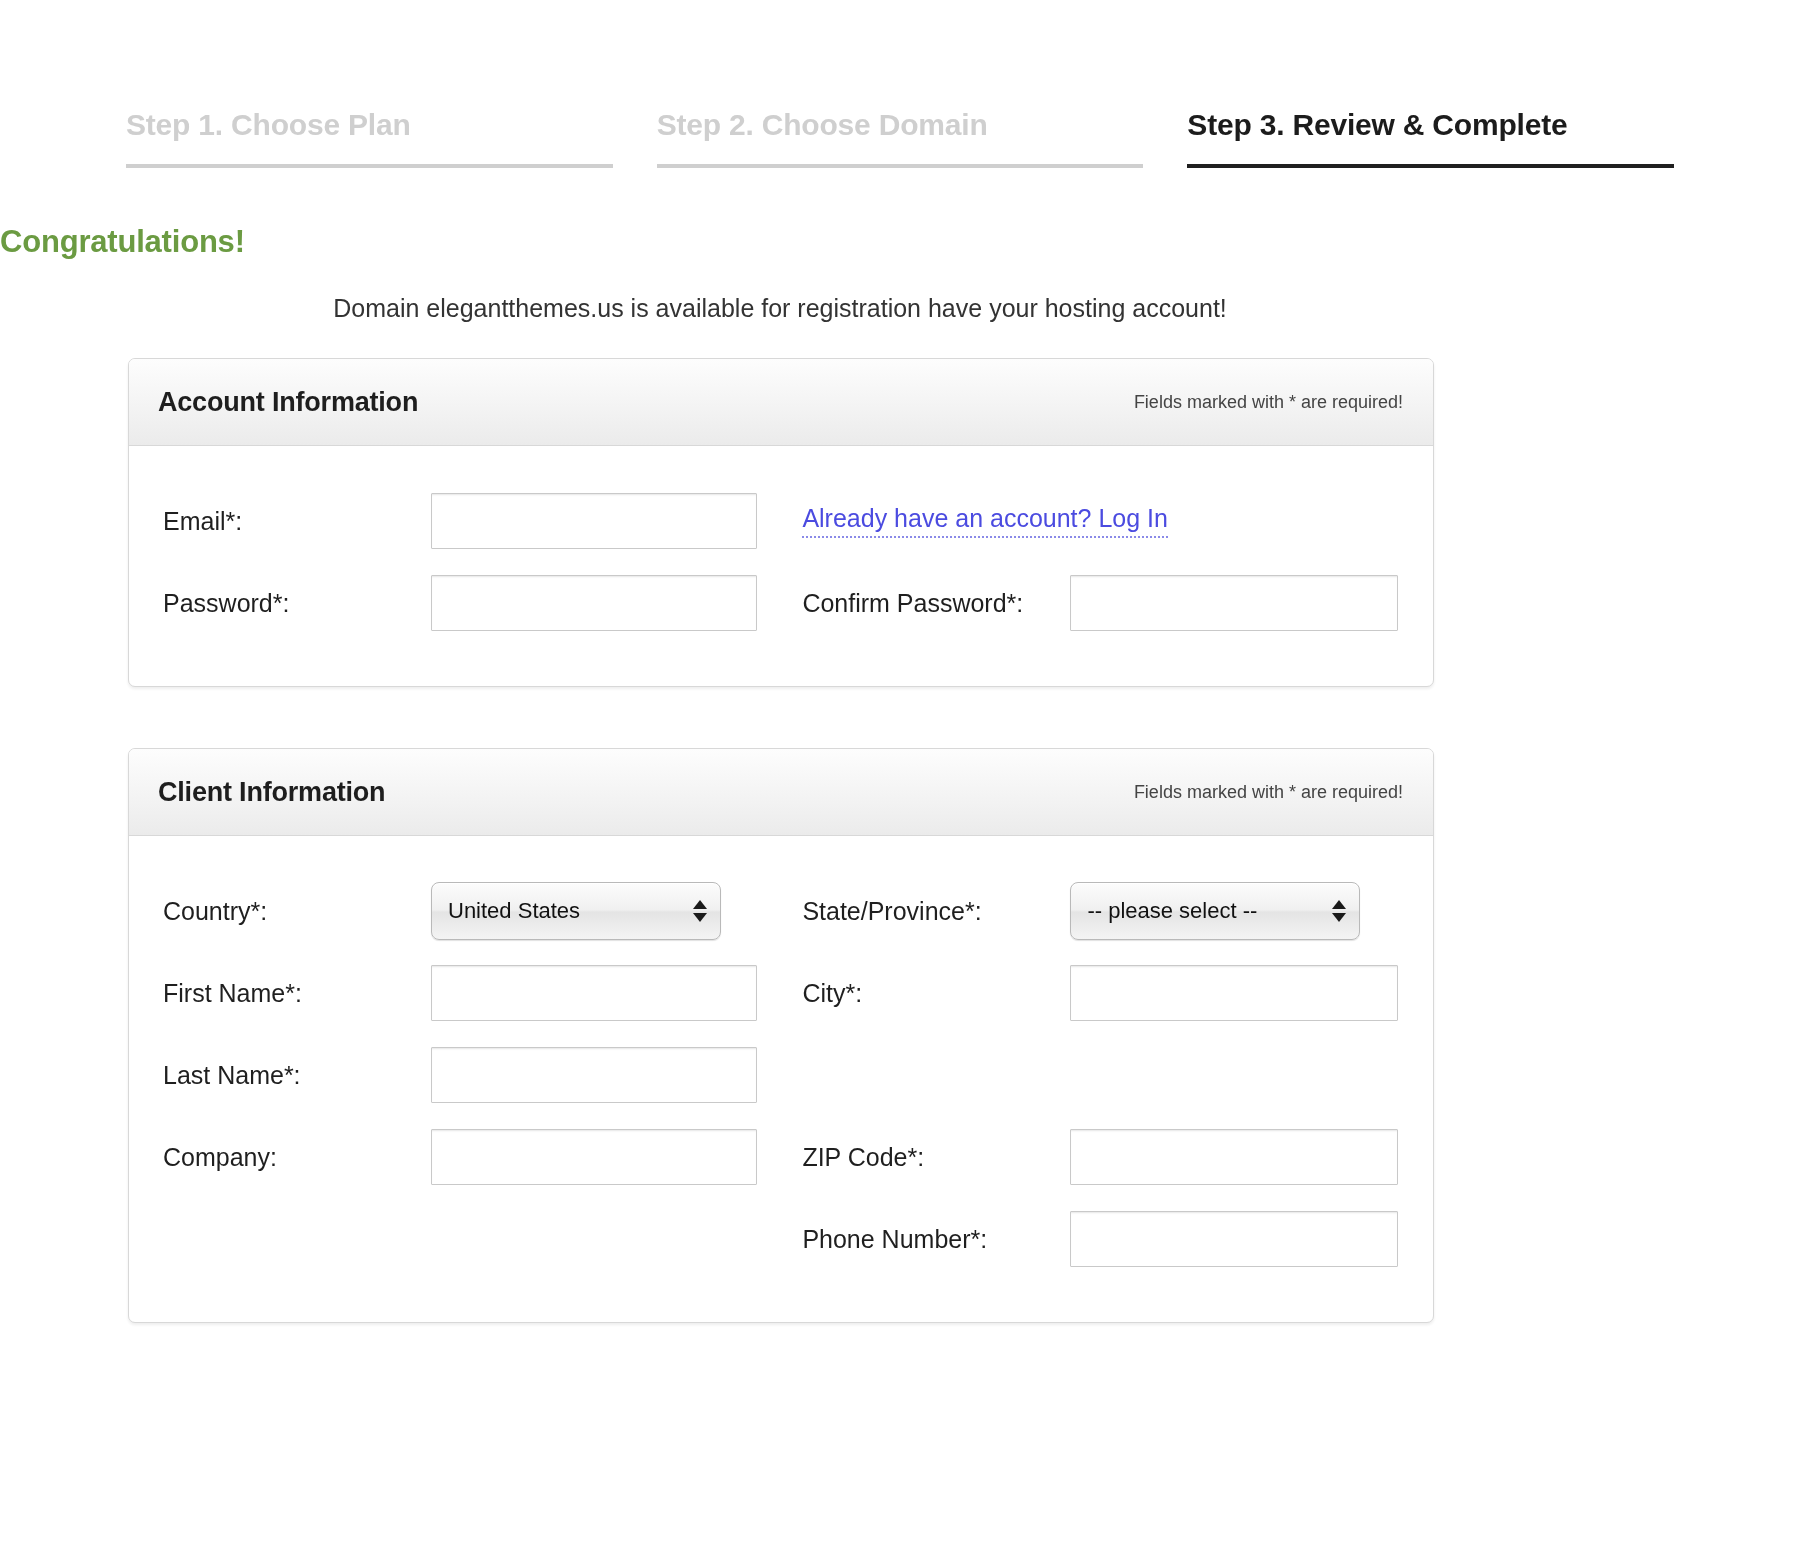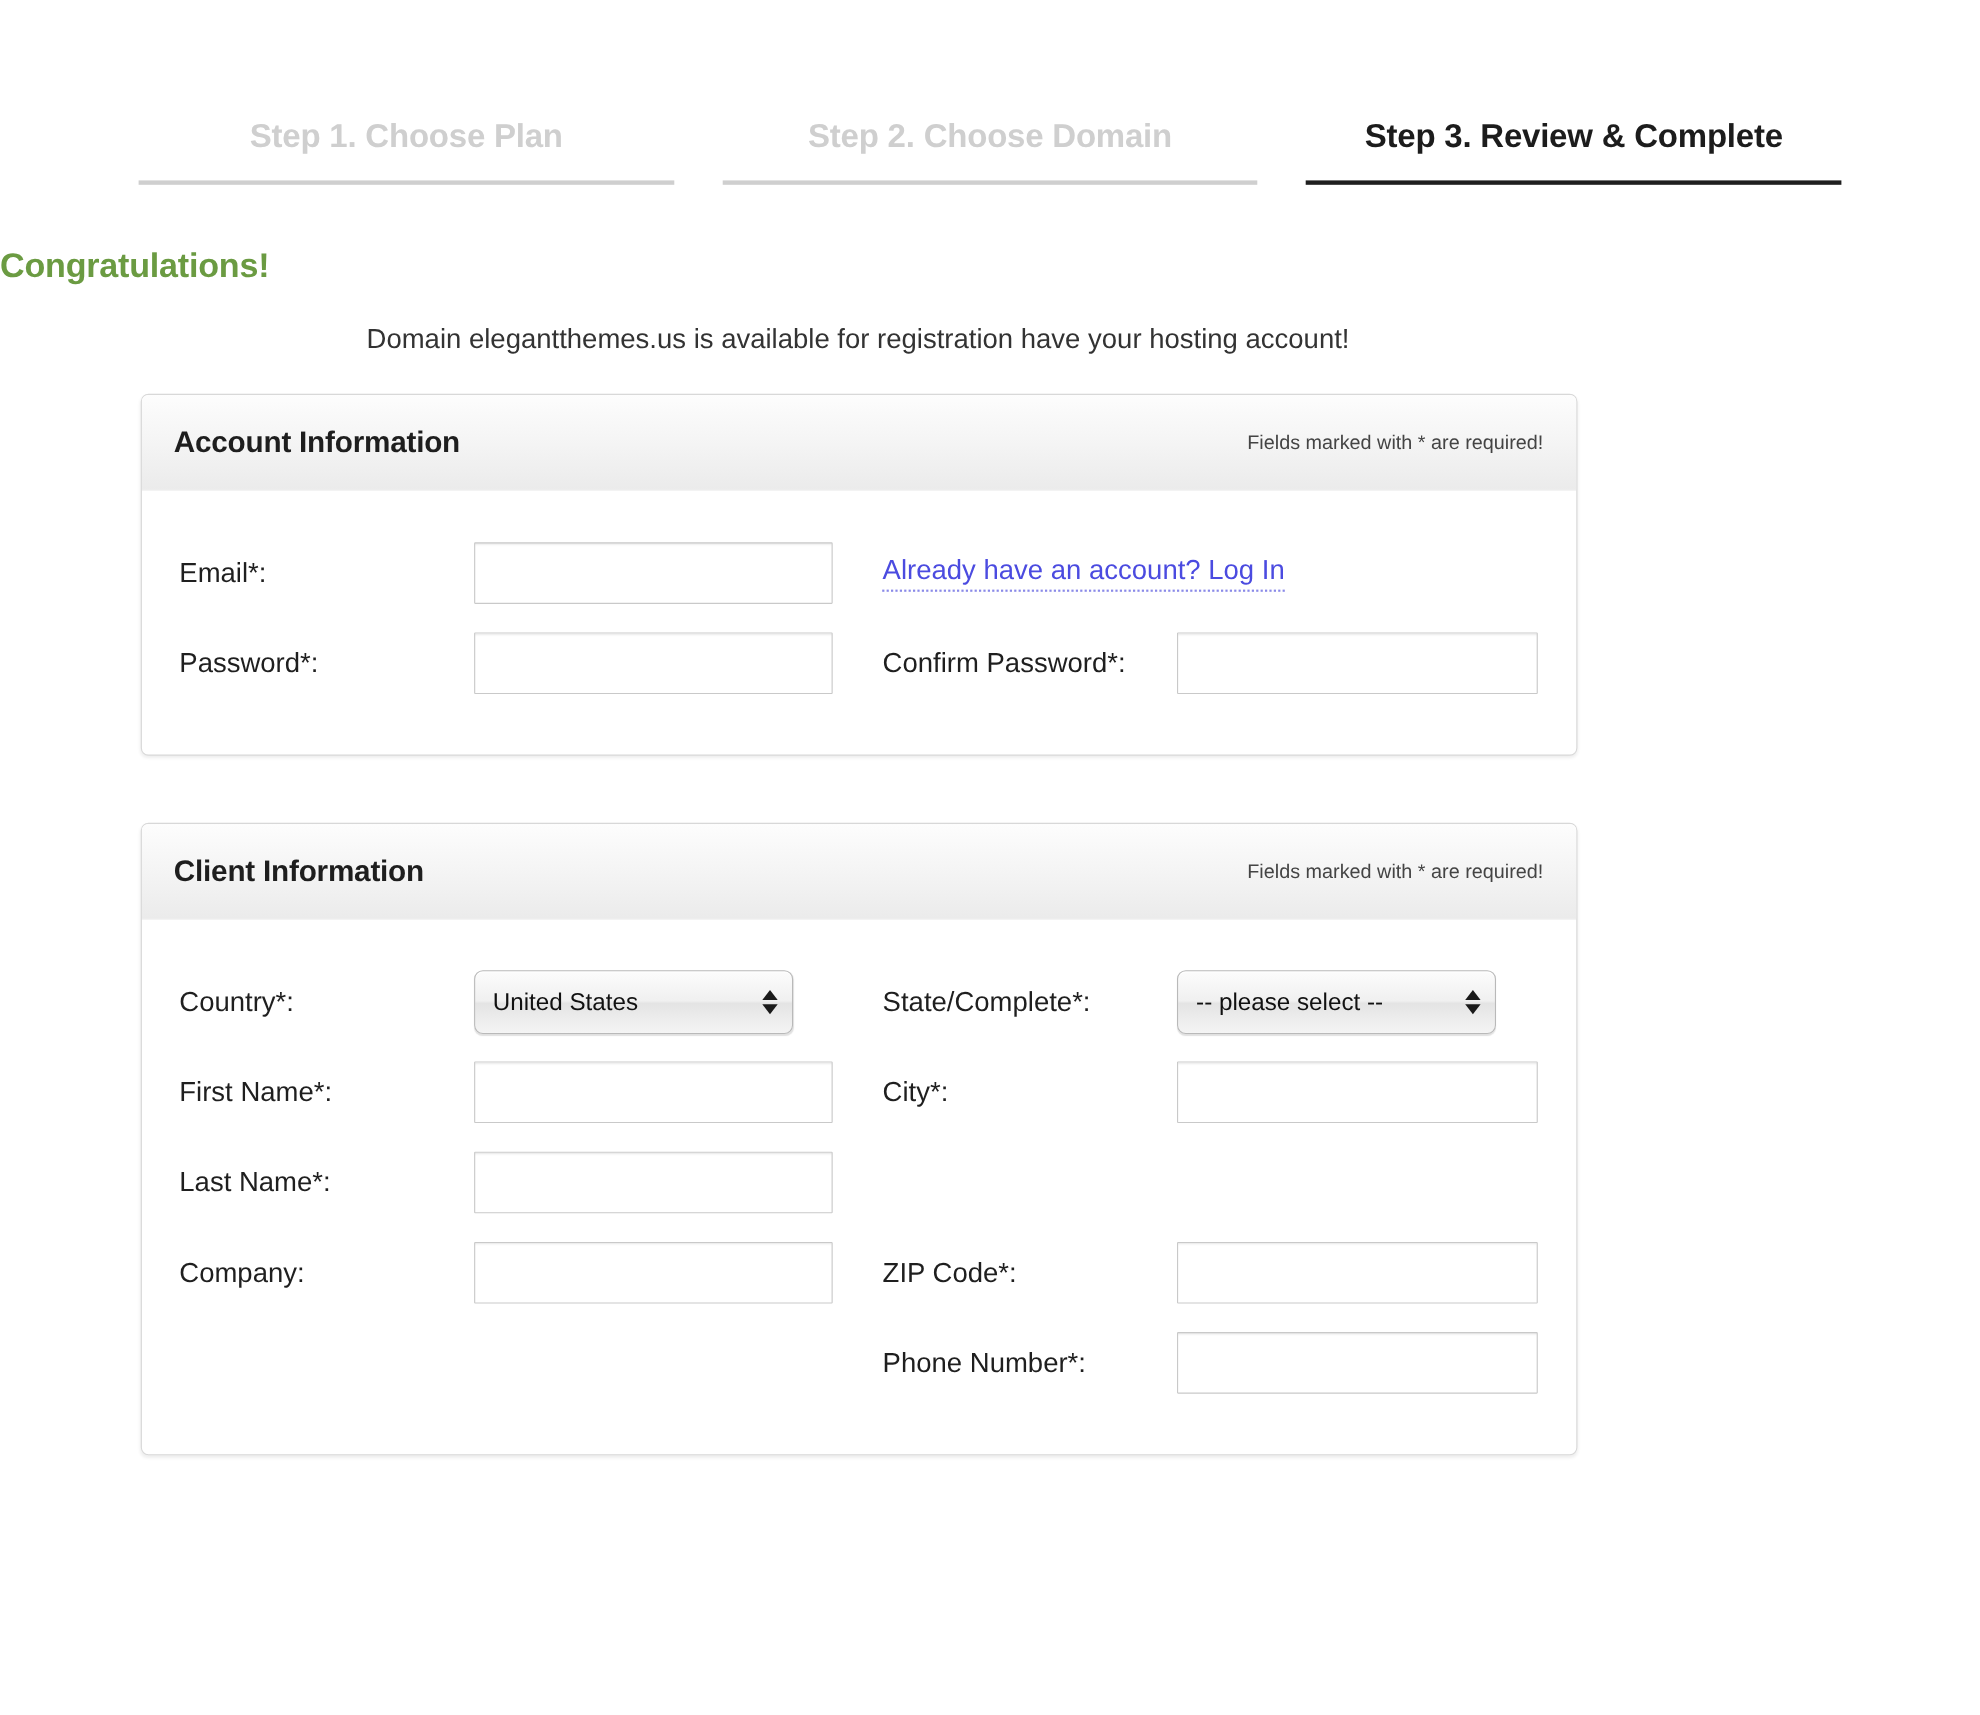--- a/index.html
+++ b/index.html
@@ -29,21 +29,20 @@
     left: 126px;
     top: 108px;
     width: 1548px;
     display: flex;
     gap: 44px;
   }
   .step {
     flex: 1 1 0;
     padding-bottom: 22px;
     border-bottom: 4px solid #cfcfcf;
-    text-align: center;
   }
   .step-label {
     font-size: 30px;
     font-weight: 700;
     letter-spacing: -0.2px;
     color: #cfcfcf;
     white-space: nowrap;
   }
   .step.is-active {
     border-bottom-color: #1f1f1f;
@@ -268,21 +267,21 @@
           <div class="field-label label-left">Country*:</div>
           <div class="select-wrap">
             <div class="select-box">United States</div>
             <div class="select-arrows">
               <span class="up"></span>
                 <span class="down"></span>
             </div>
           </div>
         </div>
         <div class="col-right">
-          <div class="field-label label-right">State/Complete*:</div>
+          <div class="field-label label-right">State/Province*:</div>
           <div class="select-wrap">
             <div class="select-box">-- please select --</div>
             <div class="select-arrows">
               <span class="up"></span>
                 <span class="down"></span>
             </div>
           </div>
         </div>
       </div>
 

